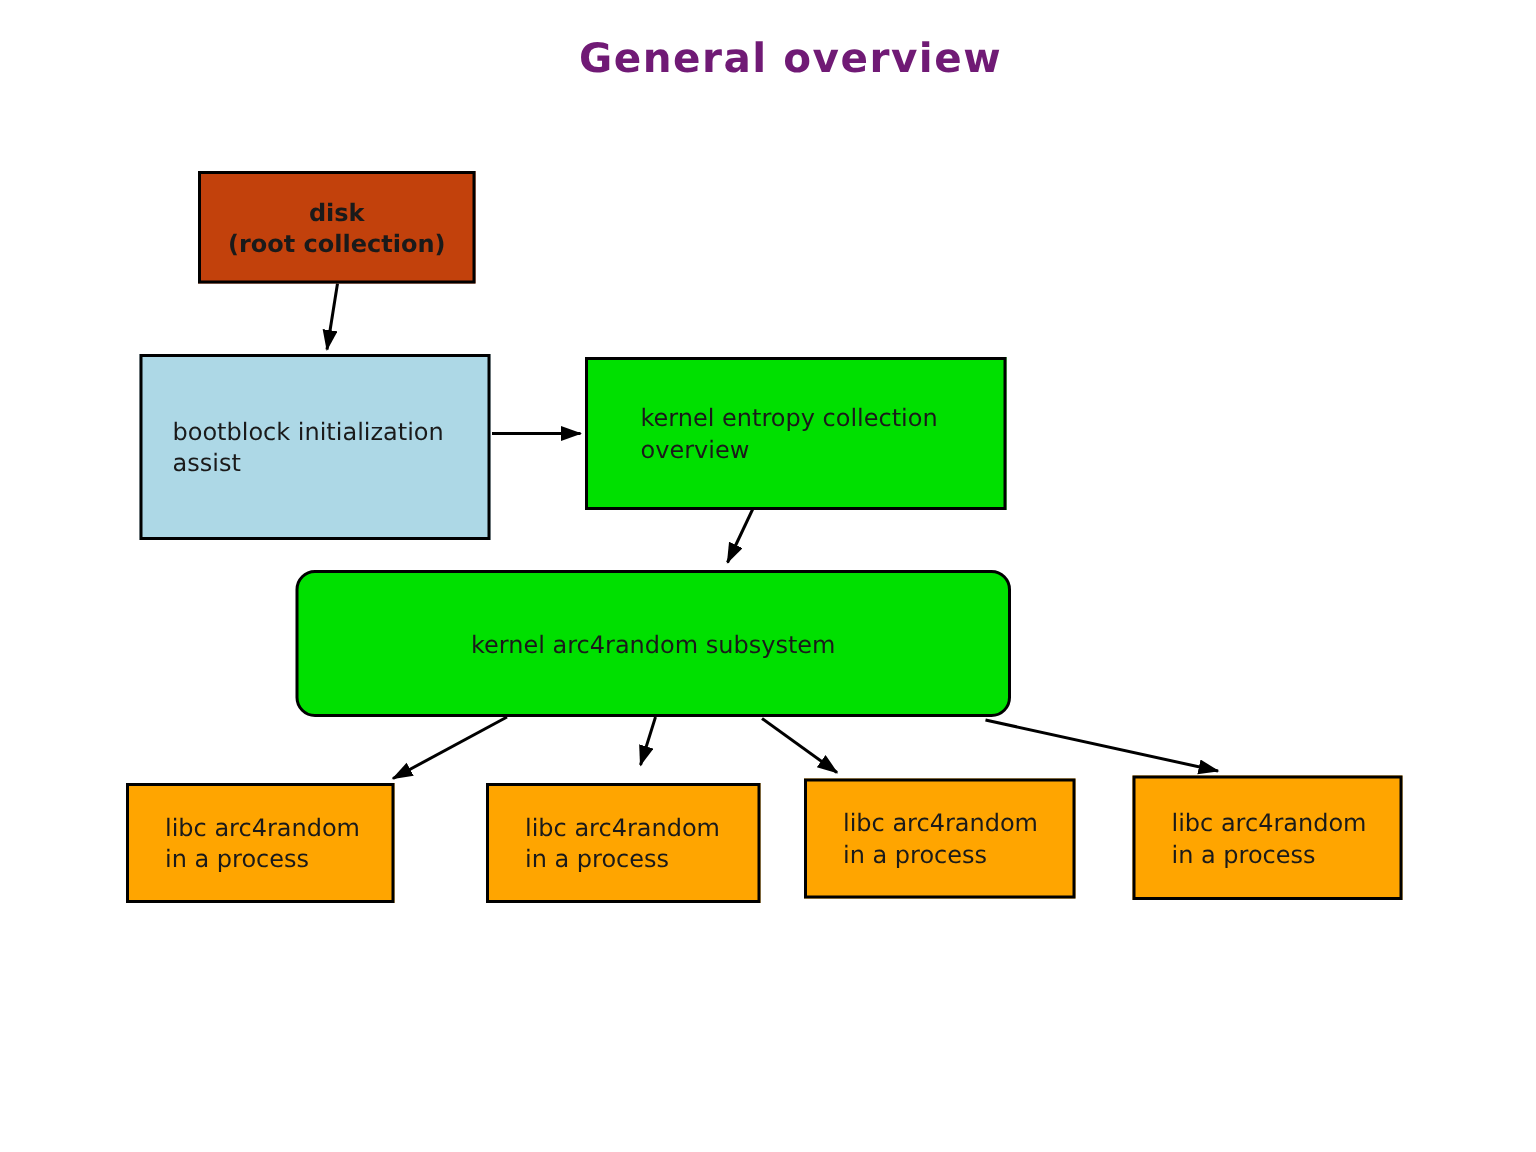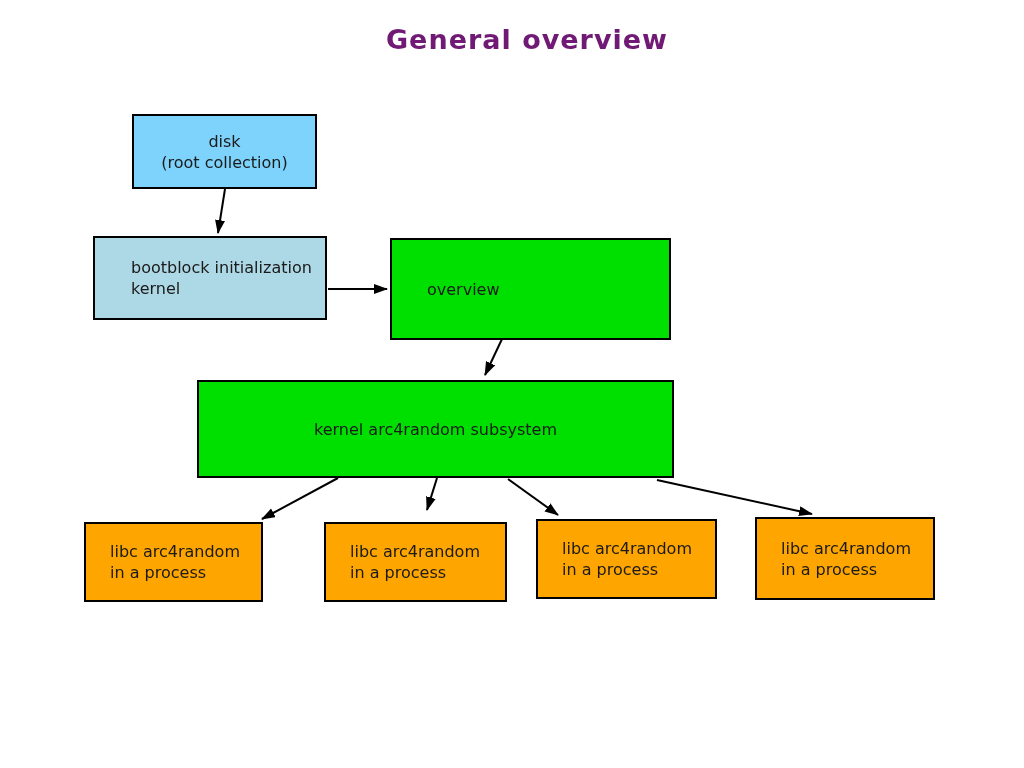--- a/index.html
+++ b/index.html
@@ -48,23 +48,23 @@
     justify-content: center;
     font-size: 16px;
     line-height: 21px;
     color: #1a1a1a;
   }
   .node.center { align-items: center; text-align: center; }
   .node.left   { align-items: flex-start; text-align: left; }
   .node span { display: block; }
 
   #node-disk      { left: 132px; top: 114px; width: 185px; height: 75px; }
-  #node-bootblock { left:  93px; top: 236px; width: 234px; height: 84px; padding-left: 36px; }
+  #node-bootblock { left:  93px; top: 236px; width: 234px; height: 124px; padding-left: 20px; }
   #node-entropy   { left: 390px; top: 238px; width: 281px; height: 102px; padding-left: 35px; }
-  #node-arc4      { left: 197px; top: 380px; width: 477px; height: 98px; }
+  #node-arc4      { left: 197px; top: 380px; width: 477px; height: 98px; border-radius: 13px; }
   #node-libc1     { left:  84px; top: 522px; width: 179px; height: 80px; padding-left: 24px; }
   #node-libc2     { left: 324px; top: 522px; width: 183px; height: 80px; padding-left: 24px; }
   #node-libc3     { left: 536px; top: 519px; width: 181px; height: 80px; padding-left: 24px; }
   #node-libc4     { left: 755px; top: 517px; width: 180px; height: 83px; padding-left: 24px; }
 </style>
 </head>
 <body>
 
 <div class="canvas">
 
@@ -78,31 +78,32 @@
     </defs>
     <line class="edge" x1="225" y1="189" x2="218" y2="233" marker-end="url(#ah)"></line>
     <line class="edge" x1="328" y1="289" x2="387" y2="289" marker-end="url(#ah)"></line>
     <line class="edge" x1="502" y1="339" x2="485" y2="375" marker-end="url(#ah)"></line>
     <line class="edge" x1="338" y1="478" x2="262" y2="519" marker-end="url(#ah)"></line>
     <line class="edge" x1="437" y1="478" x2="427" y2="510" marker-end="url(#ah)"></line>
     <line class="edge" x1="508" y1="479" x2="558" y2="515" marker-end="url(#ah)"></line>
     <line class="edge" x1="657" y1="480" x2="812" y2="514" marker-end="url(#ah)"></line>
   </svg>
 
-  <div class="node center" id="node-disk" style="background: #7dd3fc;">
+  <div class="node center" id="node-disk" style="background: #c2410c; font-weight: bold;">
     <span>disk</span>
     <span>(root collection)</span>
   </div>
 
   <div class="node left" id="node-bootblock" style="background: rgb(173, 216, 230);">
     <span>bootblock initialization</span>
-    <span>kernel</span>
+    <span>assist</span>
   </div>
 
   <div class="node left" id="node-entropy" style="background: rgb(0, 224, 0);">
+    <span>kernel entropy collection</span>
     <span>overview</span>
   </div>
 
   <div class="node center" id="node-arc4" style="background: rgb(0, 224, 0);">
     <span>kernel arc4random subsystem</span>
   </div>
 
   <div class="node left" id="node-libc1" style="background: rgb(255, 165, 0);">
     <span>libc arc4random</span>
     <span>in a process</span>

